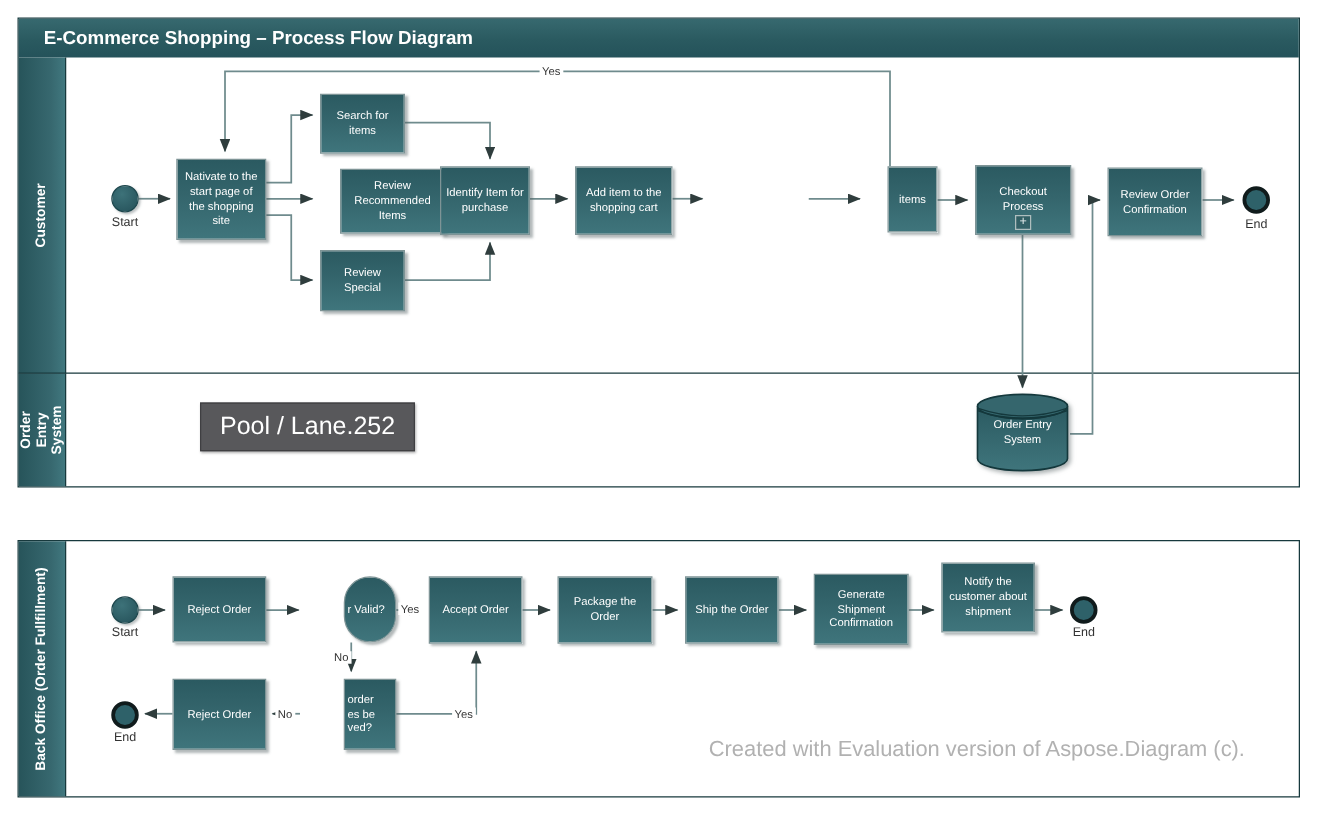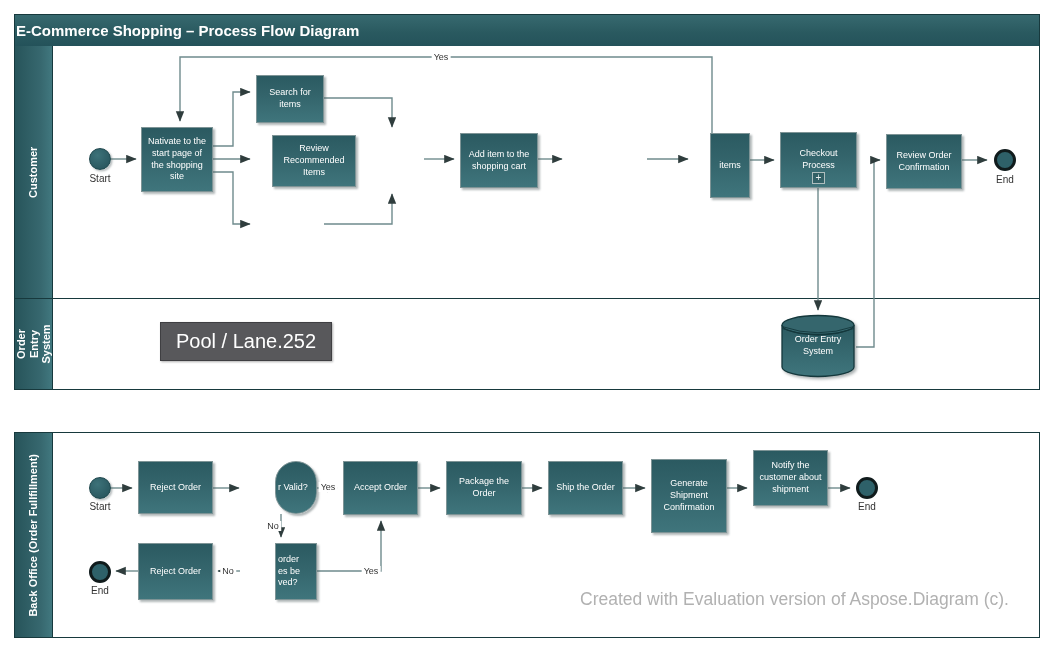--- a/index.html
+++ b/index.html
@@ -2,21 +2,21 @@
 <html><head>
 <meta charset="utf-8">
 <style>
   html,body{margin:0;padding:0;background:#fff;}
   #canvas{position:relative;width:1054px;height:652px;background:#fff;
           font-family:"Liberation Sans",sans-serif;overflow:hidden;}
 
   .pool{position:absolute;border:1.6px solid #17393d;box-sizing:border-box;background:#fff;}
   .pool-title{position:absolute;left:0;top:0;width:100%;height:31px;box-sizing:border-box;
               background:linear-gradient(180deg,#37696f 0%,#2a5a60 55%,#24525a 100%);
-              color:#fff;font-size:15px;font-weight:bold;line-height:31px;padding-left:1px;}
+              color:#fff;font-size:15px;font-weight:bold;line-height:31px;padding-left:20px;}
   .lane-strip{position:absolute;left:0;width:38px;box-sizing:border-box;
               background:linear-gradient(90deg,#27545a 0%,#37686f 70%,#41787f 100%);
               border-right:1.4px solid #17393d;display:flex;align-items:center;justify-content:center;}
   .lane-strip .vtext{transform:rotate(-90deg);color:#fff;font-weight:bold;font-size:11px;
               text-align:center;white-space:nowrap;line-height:1.15;}
   .lane-strip .vtext.wrap{white-space:normal;width:62px;}
   .divider{position:absolute;height:1.4px;background:#17393d;}
 
   .task{position:absolute;box-sizing:border-box;display:flex;align-items:center;justify-content:center;
         text-align:center;color:#fff;font-size:9px;line-height:1.3;padding:2px 3px;
@@ -108,22 +108,24 @@
     <polyline points="727,488 747,488" marker-end="url(#arr)"></polyline>
     <polyline points="828,488 850,488" marker-end="url(#arr)"></polyline>
   </svg>
 
   <div class="event start" style="left:89px;top:148px;"></div>
   <div class="evt-label" style="left:100px;top:173px;">Start</div>
 
   <div class="task" style="left:141px;top:127px;width:72px;height:65px;">Nativate to the start page of the shopping site</div>
   <div class="task" style="left:256px;top:75px;width:68px;height:48px;">Search for items</div>
   <div class="task" style="left:272px;top:135px;width:84px;height:52px;">Review Recommended Items</div>
+  <div class="task" style="left:256px;top:200px;width:68px;height:49px;">Review Special</div>
+  <div class="task" style="left:352px;top:133px;width:72px;height:55px;">Identify Item for purchase</div>
   <div class="task" style="left:460px;top:133px;width:78px;height:55px;">Add item to the shopping cart</div>
-  <div class="task" style="left:710px;top:133px;width:40px;height:65px;">items</div>
+  <div class="task" style="left:710px;top:133px;width:40px;height:53px;">items</div>
   <div class="task" style="left:780px;top:132px;width:77px;height:56px;">Checkout Process</div>
   <div class="subproc" style="left:812px;top:172px;">+</div>
   <div class="task" style="left:886px;top:134px;width:76px;height:55px;">Review Order Confirmation</div>
 
   <div class="event end" style="left:994px;top:149px;"></div>
   <div class="evt-label" style="left:1005px;top:174px;">End</div>
 
   <div class="edge-label" style="left:441px;top:57px;">Yes</div>
 
   <svg class="cyl" style="left:779px;top:314px;" width="78" height="66" viewBox="0 0 78 66">
@@ -137,33 +139,33 @@
   <div class="pool-tag" style="left:160px;top:322px;">Pool / Lane.252</div>
 
   <div class="event start" style="left:89px;top:477px;"></div>
   <div class="evt-label" style="left:100px;top:501px;">Start</div>
 
   <div class="task" style="left:138px;top:461px;width:75px;height:53px;">Reject Order</div>
   <div class="task left" style="left:275px;top:461px;width:42px;height:53px;border-radius:21px;">r Valid?</div>
   <div class="task" style="left:343px;top:461px;width:75px;height:54px;">Accept Order</div>
   <div class="task" style="left:446px;top:461px;width:76px;height:54px;">Package the Order</div>
   <div class="task" style="left:548px;top:461px;width:75px;height:54px;">Ship the Order</div>
-  <div class="task" style="left:651px;top:459px;width:76px;height:74px;">Generate Shipment Confirmation</div>
+  <div class="task" style="left:651px;top:459px;width:76px;height:57px;">Generate Shipment Confirmation</div>
   <div class="task" style="left:753px;top:450px;width:75px;height:56px;">Notify the customer about shipment</div>
 
   <div class="event end" style="left:856px;top:477px;"></div>
   <div class="evt-label" style="left:867px;top:501px;">End</div>
 
   <div class="task" style="left:138px;top:543px;width:75px;height:57px;">Reject Order</div>
   <div class="task left pre" style="left:275px;top:543px;width:42px;height:57px;">order
 es be
 ved?</div>
 
   <div class="event end" style="left:89px;top:561px;"></div>
   <div class="evt-label" style="left:100px;top:585px;">End</div>
 
   <div class="edge-label" style="left:328px;top:487px;">Yes</div>
   <div class="edge-label" style="left:273px;top:526px;">No</div>
   <div class="edge-label" style="left:371px;top:571px;">Yes</div>
   <div class="edge-label" style="left:228px;top:571px;">No</div>
 
-  <div class="watermark" style="left:580px;top:589px;">Created with Evaluation version of Aspose.Diagram (c).</div>
+  <div class="watermark" style="left:567px;top:589px;">Created with Evaluation version of Aspose.Diagram (c).</div>
 </div>
 
 </body></html>

